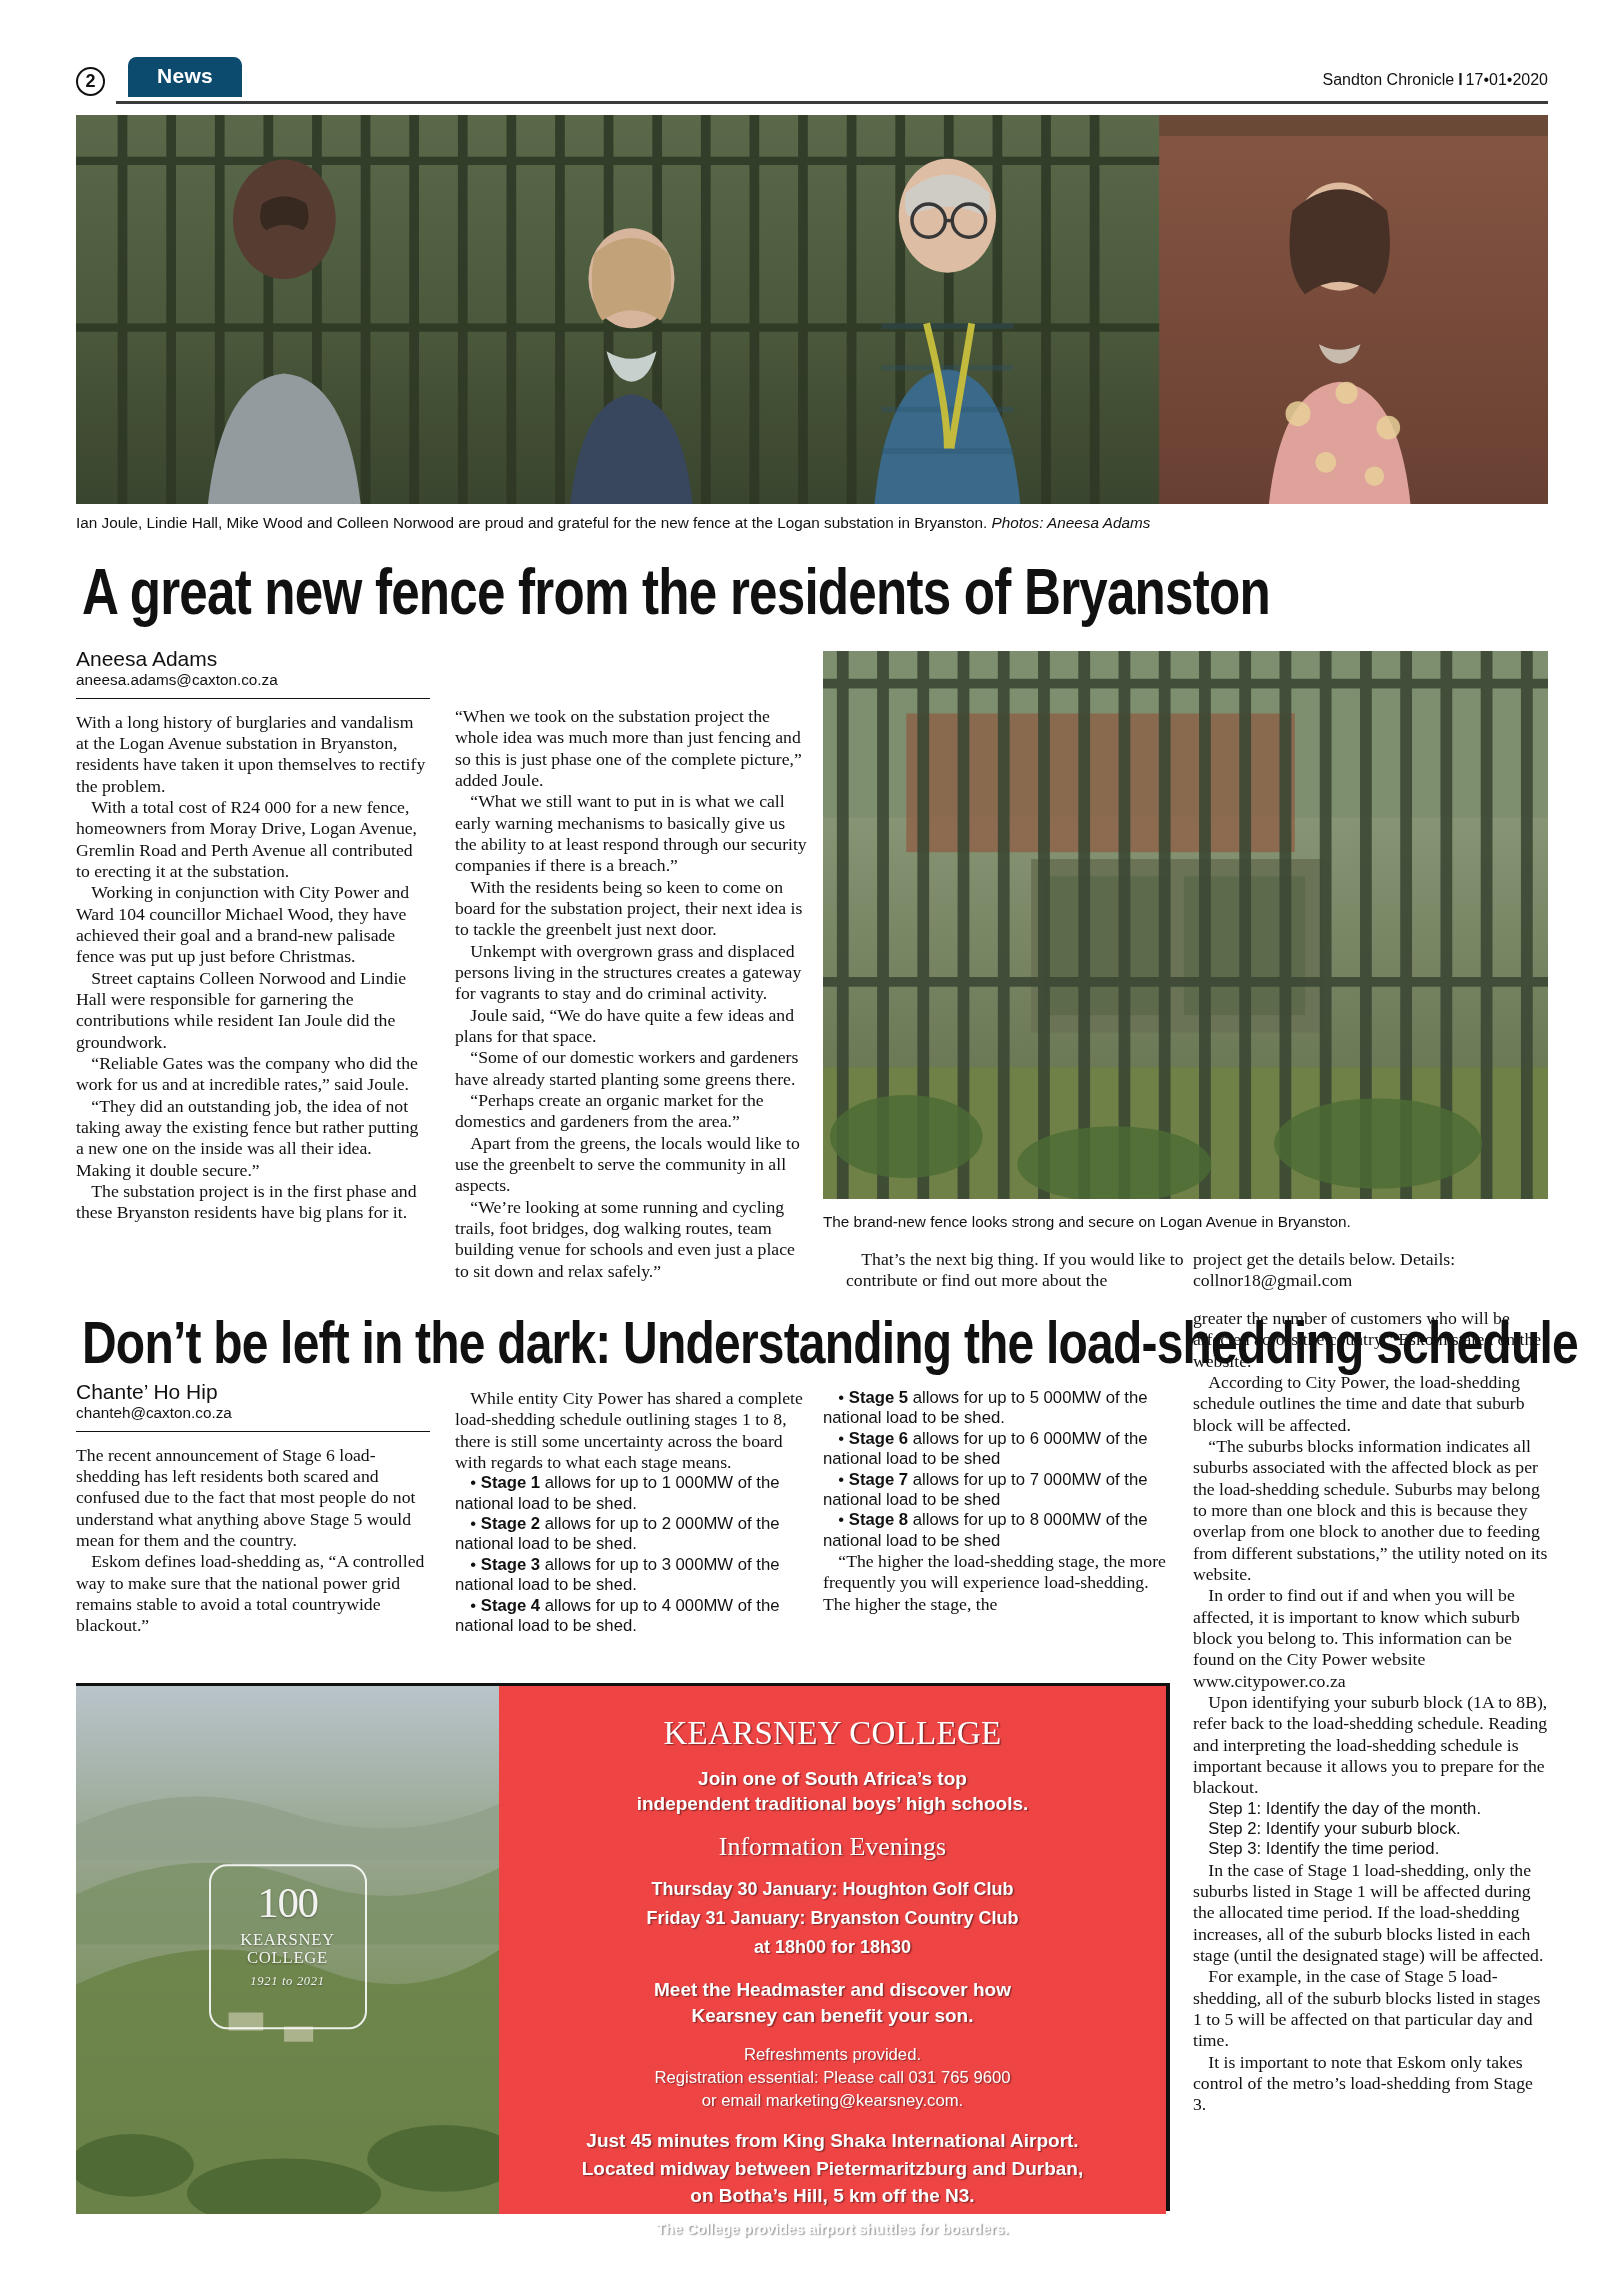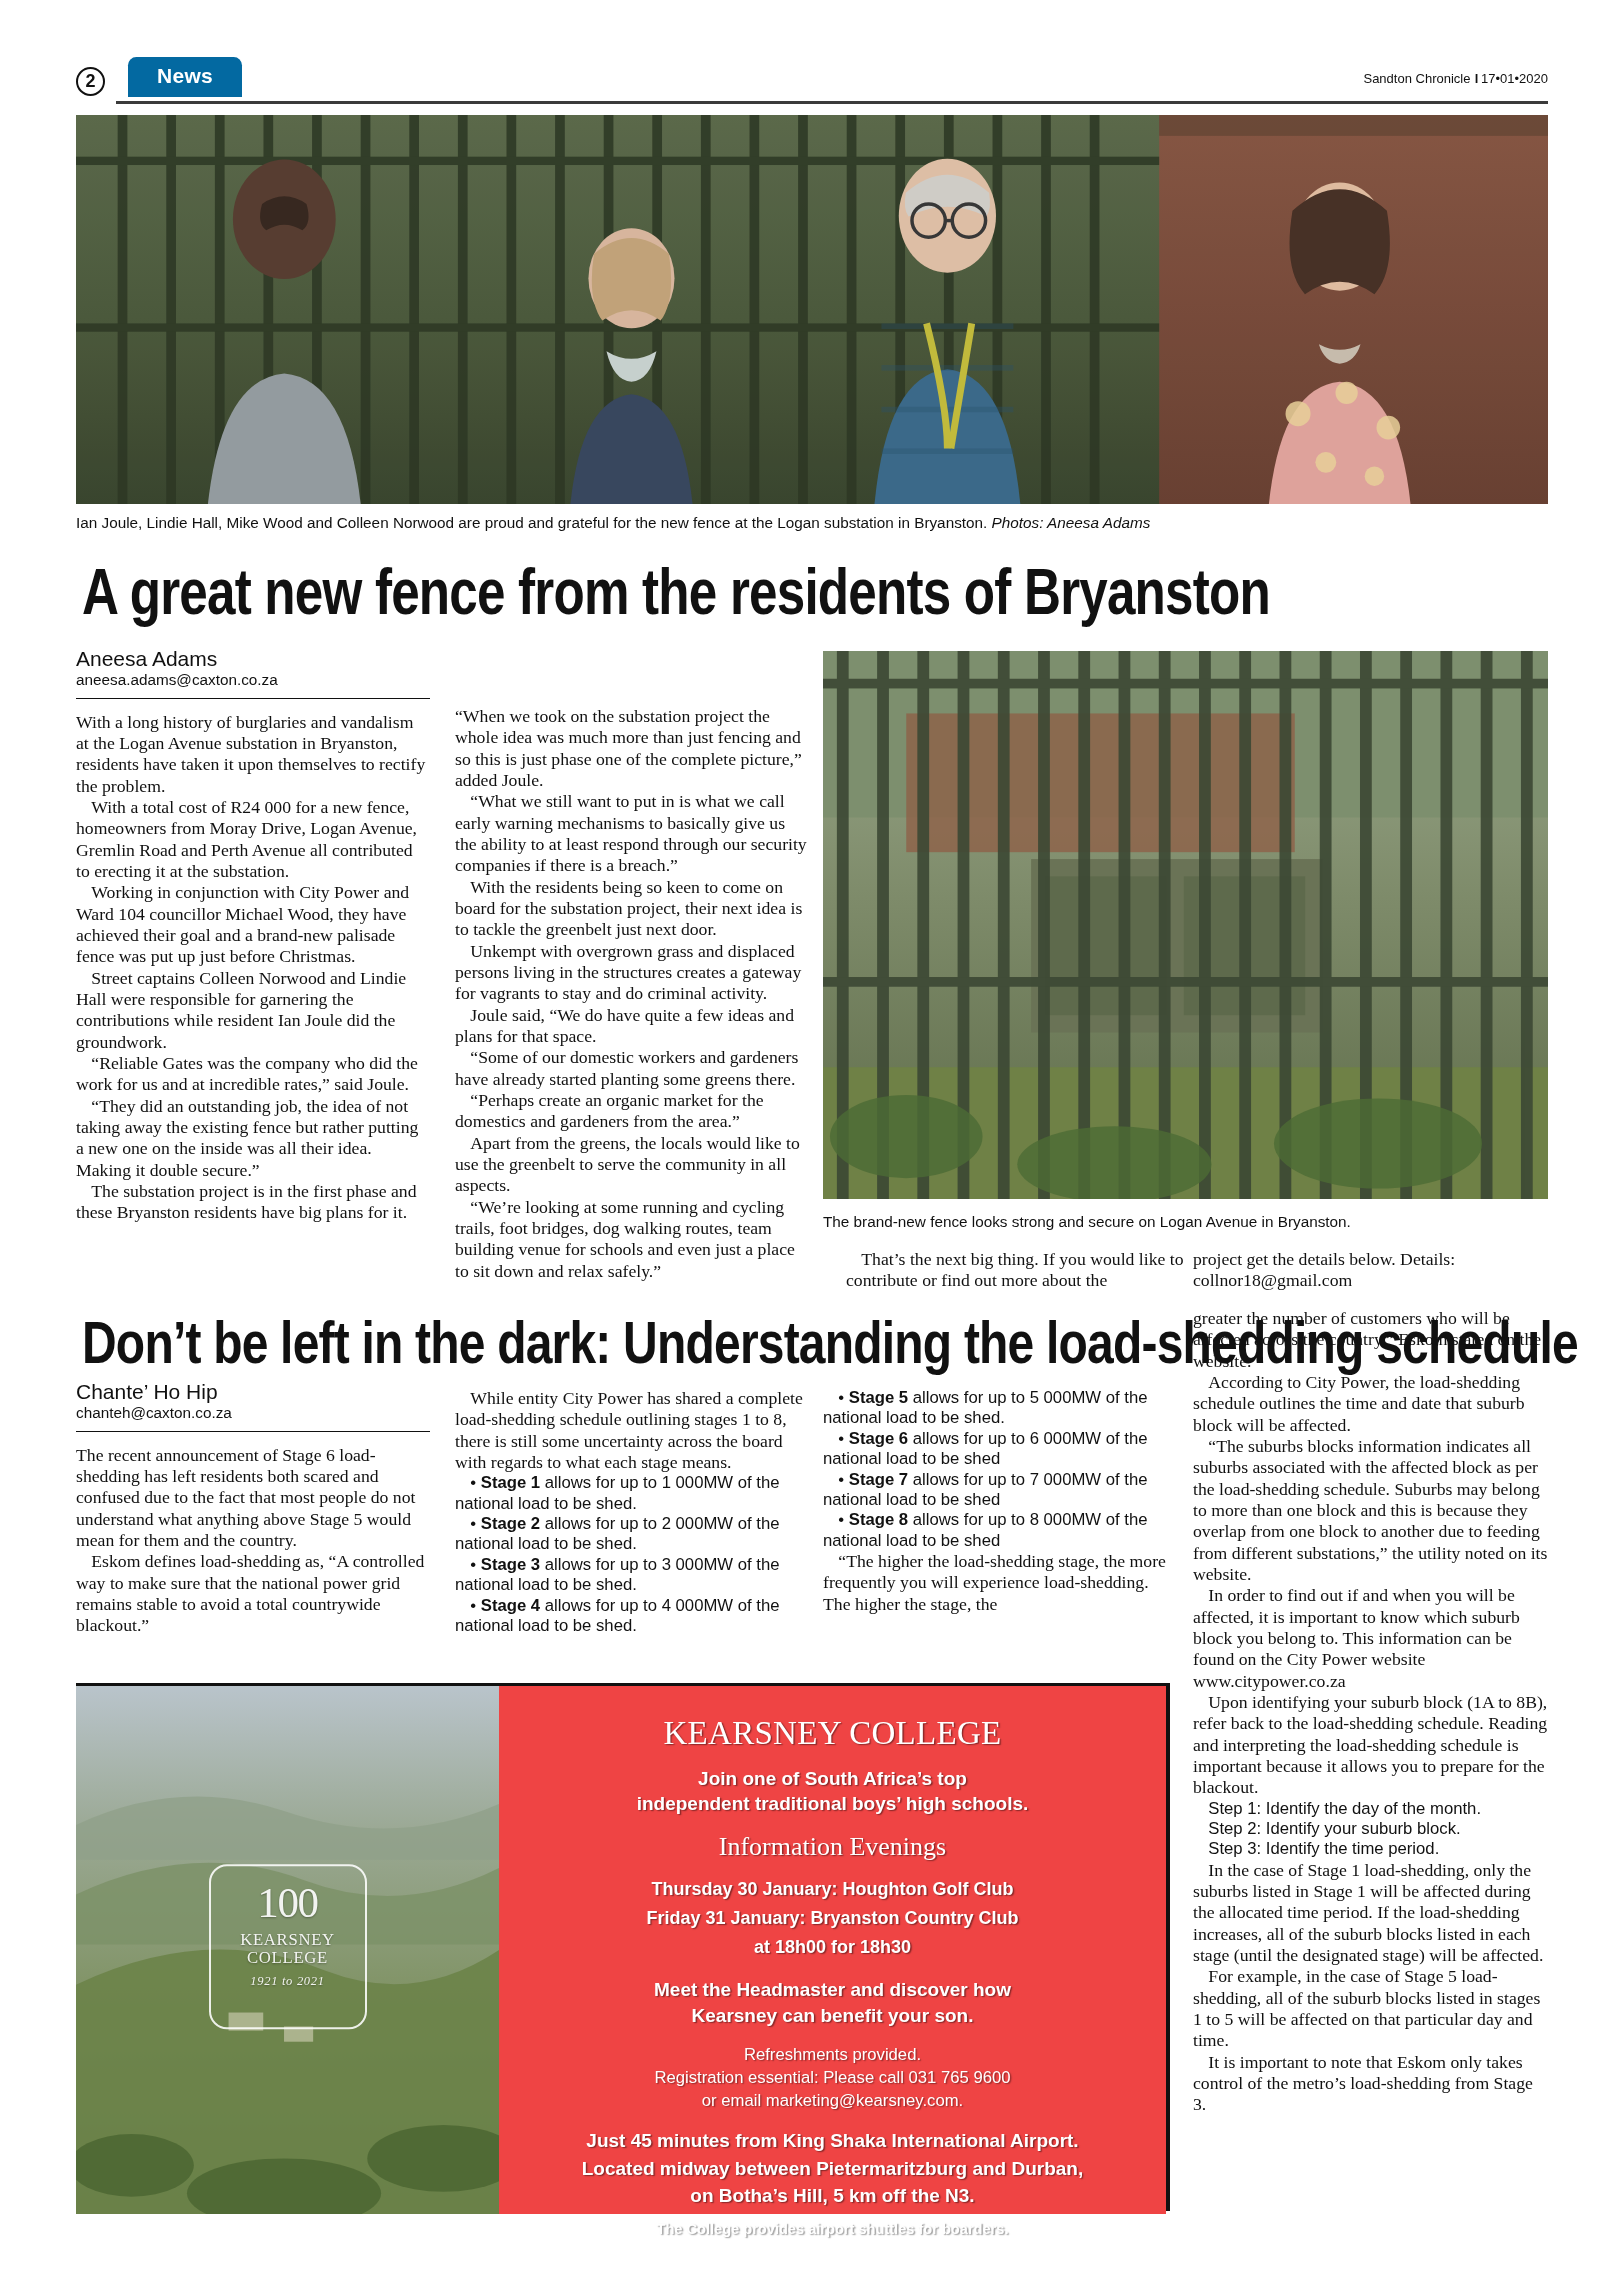--- a/index.html
+++ b/index.html
@@ -20,30 +20,30 @@
     position: absolute; left: 76px; top: 60px; width: 1472px; height: 43px;
   }
   .page-num {
     position: absolute; left: 0; top: 7px;
     width: 25px; height: 25px; border: 2.1px solid #111; border-radius: 50%;
     font-family: "Liberation Sans", sans-serif; font-weight: bold; font-size: 18px;
     text-align: center; line-height: 25px; color: #111;
   }
   .section-tab {
     position: absolute; left: 52px; top: -2.8px;
-    background: #0369a1; color: #fff;
+    background: #0c4a6e; color: #fff;
     font-family: "Liberation Sans", sans-serif; font-weight: bold;
     font-size: 21px; letter-spacing: 0.3px;
     padding: 7px 29px 8.3px 29px;
     border-radius: 8.3px 8.3px 0 0;
   }
   .masthead-right {
     position: absolute; right: 0; top: 11px;
     font-family: "Liberation Sans", sans-serif;
-    font-size: 13px; color: #111; white-space: nowrap;
+    font-size: 16px; color: #111; white-space: nowrap;
   }
   .masthead-right .sep { font-weight: bold; padding: 0 2.8px 0 4.2px; }
   .masthead-rule {
     position: absolute; left: 40px; right: 0; bottom: -1.4px;
     height: 3.5px; background: #3b3b3b;
   }
 
   
   .photo {
     position: absolute; overflow: hidden;

